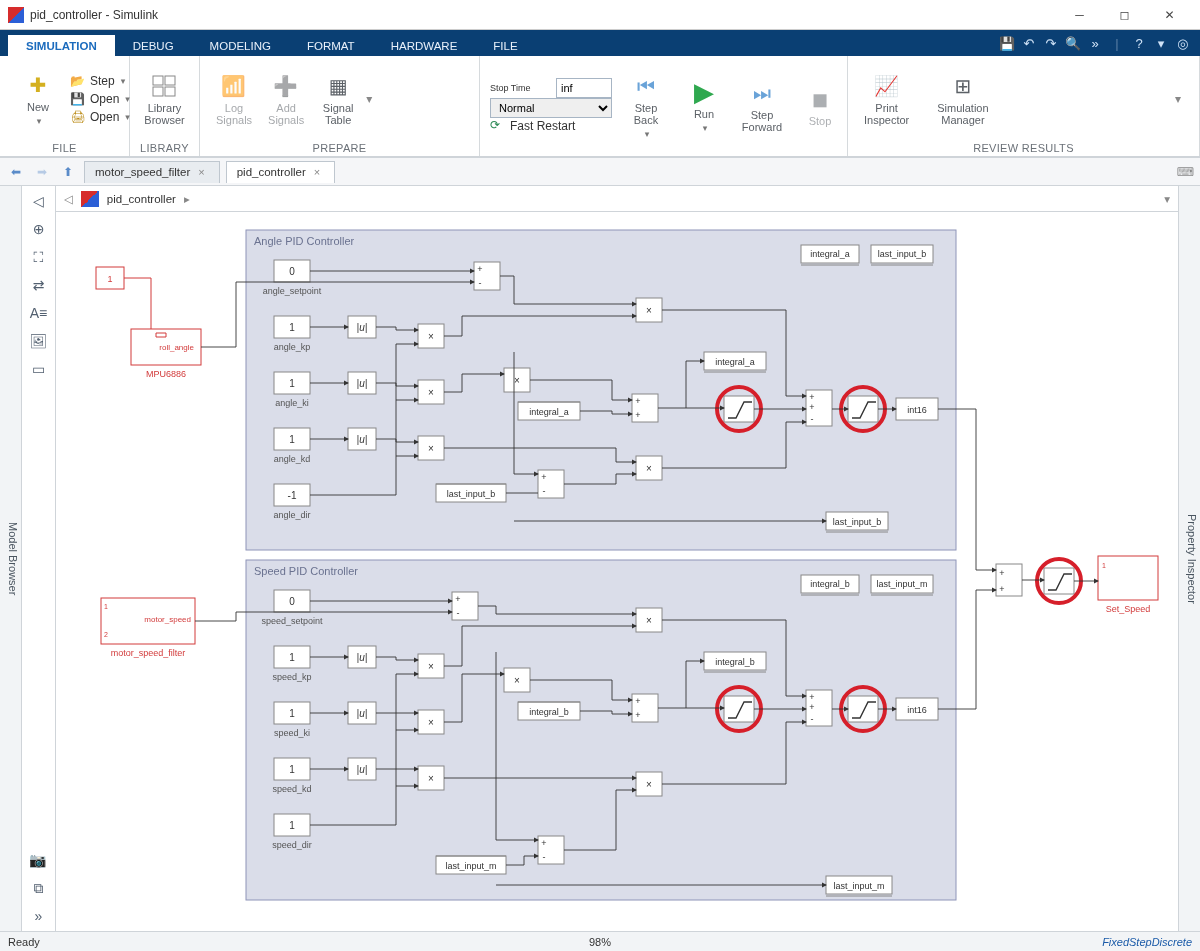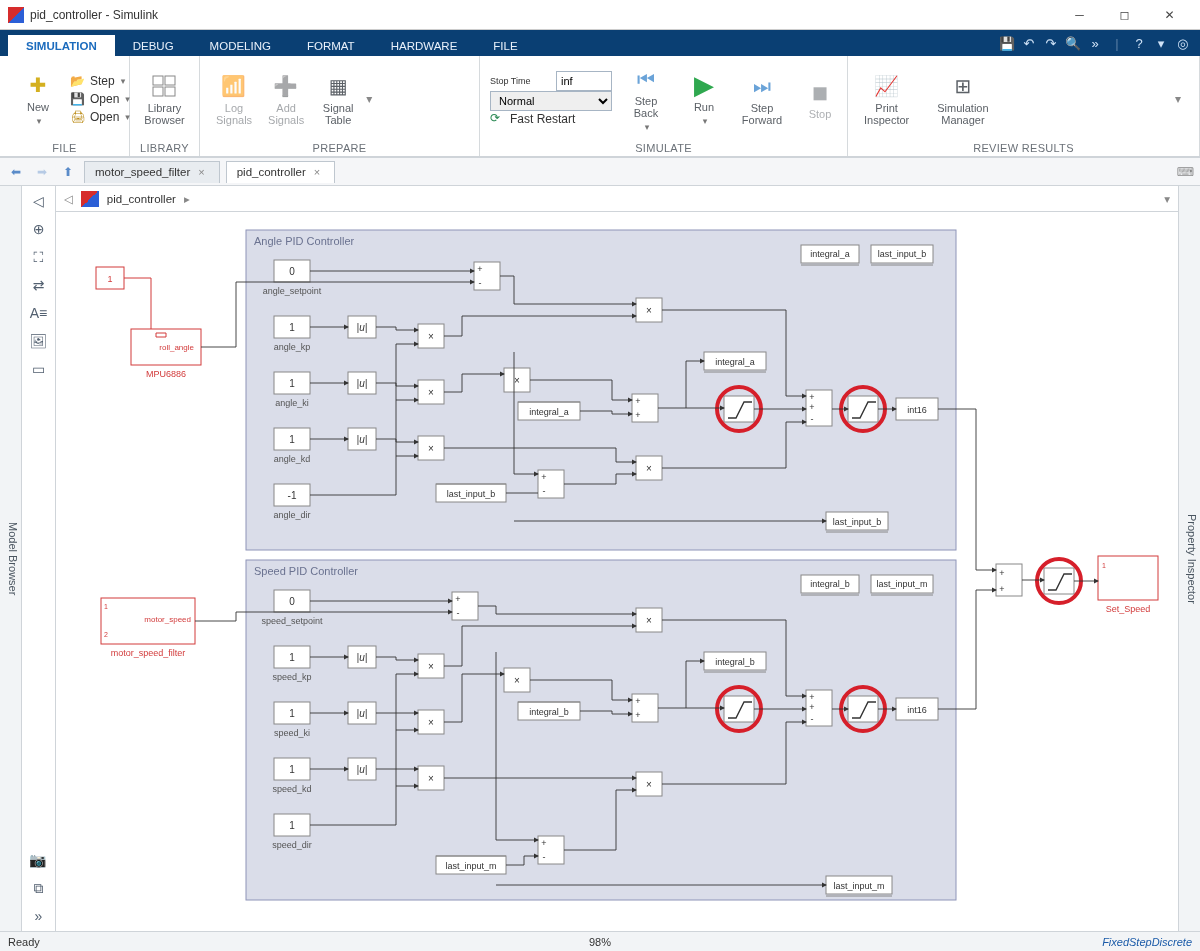--- a/index.html
+++ b/index.html
@@ -193,21 +193,20 @@
       <div class="rbtn">
           <div class="ico" style="color:#6aa3d8">⏭</div>
           <span style="white-space:pre">Step
 Forward</span>
         </div>
       <div class="rbtn" style="opacity:.5">
           <div class="ico">◼</div>
           <span>Stop</span>
         </div>
     </div>
-    <div class="label">SIMULATE</div>
   </div>
   <div class="group" style="flex:1">
     <div class="content" style="justify-content:center;gap:16px">
       <div class="rbtn">
           <div class="ico" style="color:#c0392b">📈</div>
           <span style="white-space:pre">Print
 Inspector</span>
         </div>
       <div class="rbtn">
           <div class="ico">⊞</div>

